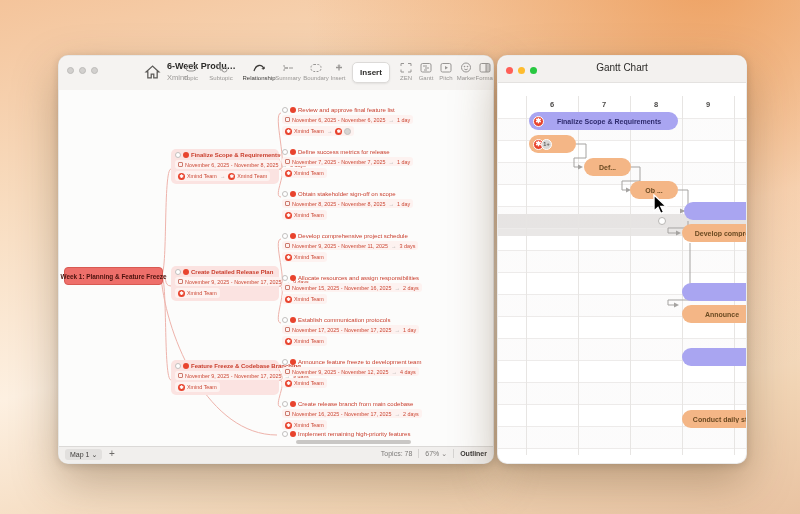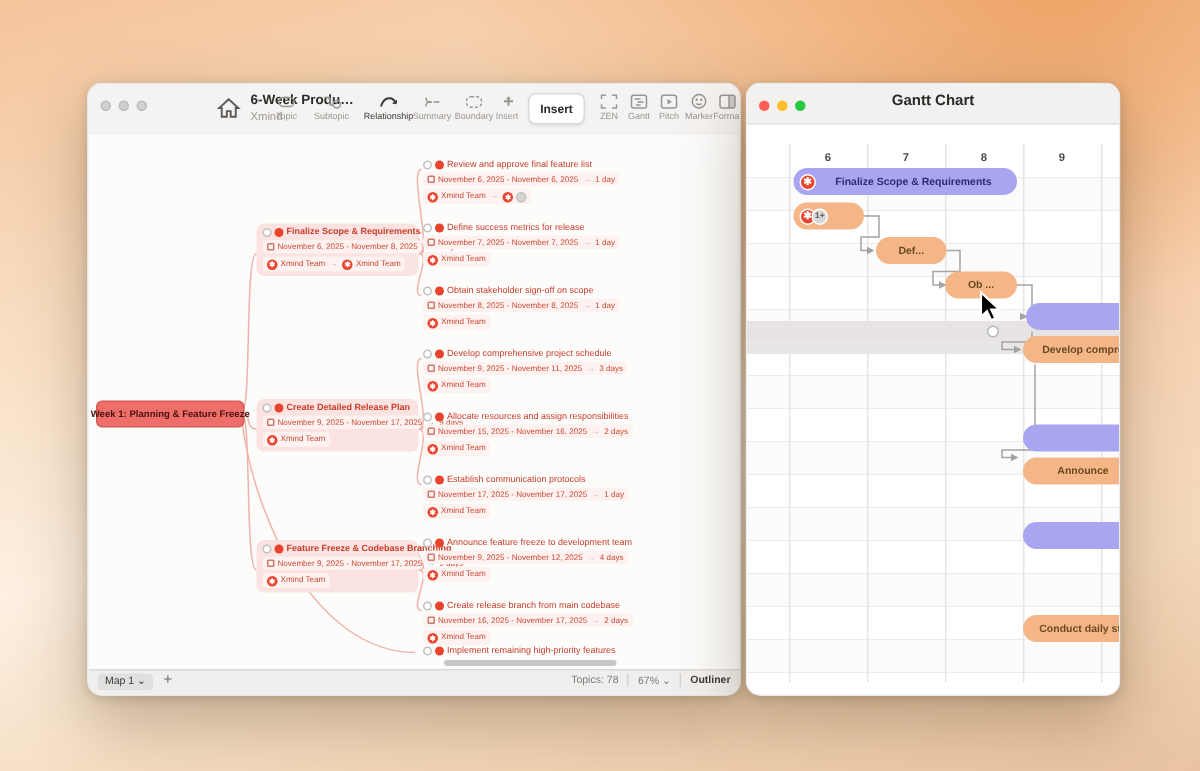--- a/index.html
+++ b/index.html
@@ -50,21 +50,21 @@
   .statusbar{position:absolute;left:0;right:0;bottom:0;height:16px;background:#f1efed;border-top:1px solid #dbd9d7;font-size:7.5px;color:#5c5a58;}
   .map-pill{position:absolute;left:6px;top:2px;height:11px;line-height:11px;background:#e2e0de;border-radius:3px;padding:0 5px;font-size:7px;color:#3c3a38;}
   .plus-btn{position:absolute;left:50px;top:1px;font-size:10px;color:#6c6a68;}
   .sb-right{position:absolute;right:6px;top:2px;display:flex;gap:6px;align-items:center;font-size:7px;color:#7c7a78;}
   .sb-right .sep{width:1px;height:9px;background:#d5d3d1;}
   .sb-right .dark{color:#3c3a38;font-weight:bold;}
   .hscroll{position:absolute;left:237px;bottom:19px;width:115px;height:4px;border-radius:2px;background:#c9c7c5;}
   
   #gc{left:497px;top:55px;width:248px;height:407px;background:#fff;}
   #gc .chrome{position:absolute;left:0;top:0;right:0;height:26px;background:#f3f1ef;border-bottom:1px solid #e4e2e0;}
-  #gc .g-title{position:absolute;left:0;right:0;top:6px;text-align:center;font-size:10px;font-weight:bold;color:#2b2a28;}
+  #gc .g-title{position:absolute;left:0;right:0;top:6px;text-align:center;font-size:10px;font-weight:normal;color:#2b2a28;}
   .grid{position:absolute;left:0;top:40px;right:0;bottom:8px;}
   .vline{position:absolute;top:0;bottom:0;width:1px;background:#e7e5e3;}
   .hlines{position:absolute;left:0;right:0;top:22px;bottom:0;
     background:repeating-linear-gradient(to bottom,#edebea 0 1px,transparent 1px 22px),
                repeating-linear-gradient(to bottom,rgba(120,100,100,.025) 0 22px,transparent 22px 44px);}
   .dayhdr{position:absolute;top:4px;width:52px;text-align:center;font-size:7.5px;font-weight:bold;color:#4c4a48;}
   .rowhl{position:absolute;left:0;right:0;top:118px;height:22px;background:#e9e7e6;}
   .bar{position:absolute;height:18px;border-radius:9px;display:flex;align-items:center;font-size:7px;font-weight:bold;padding:0 4px;box-sizing:border-box;white-space:nowrap;}
   .bar.purple{background:#a9a5f1;color:#2f2c6e;}
   .bar.orange{background:#f4b686;color:#6b4a22;}

